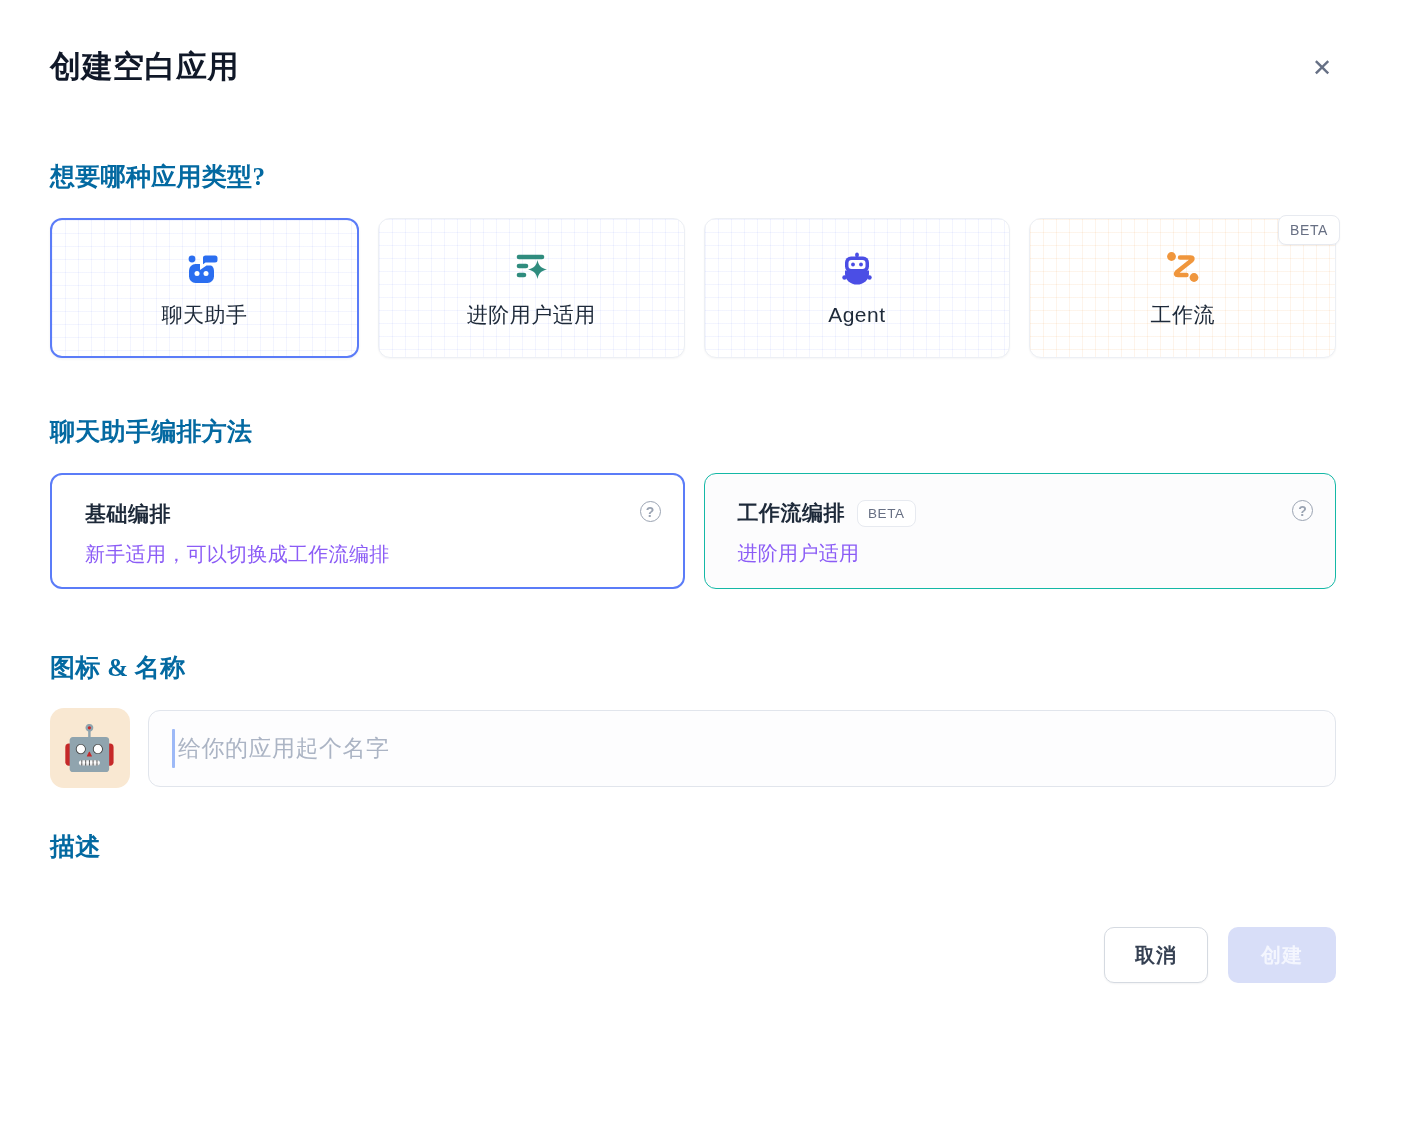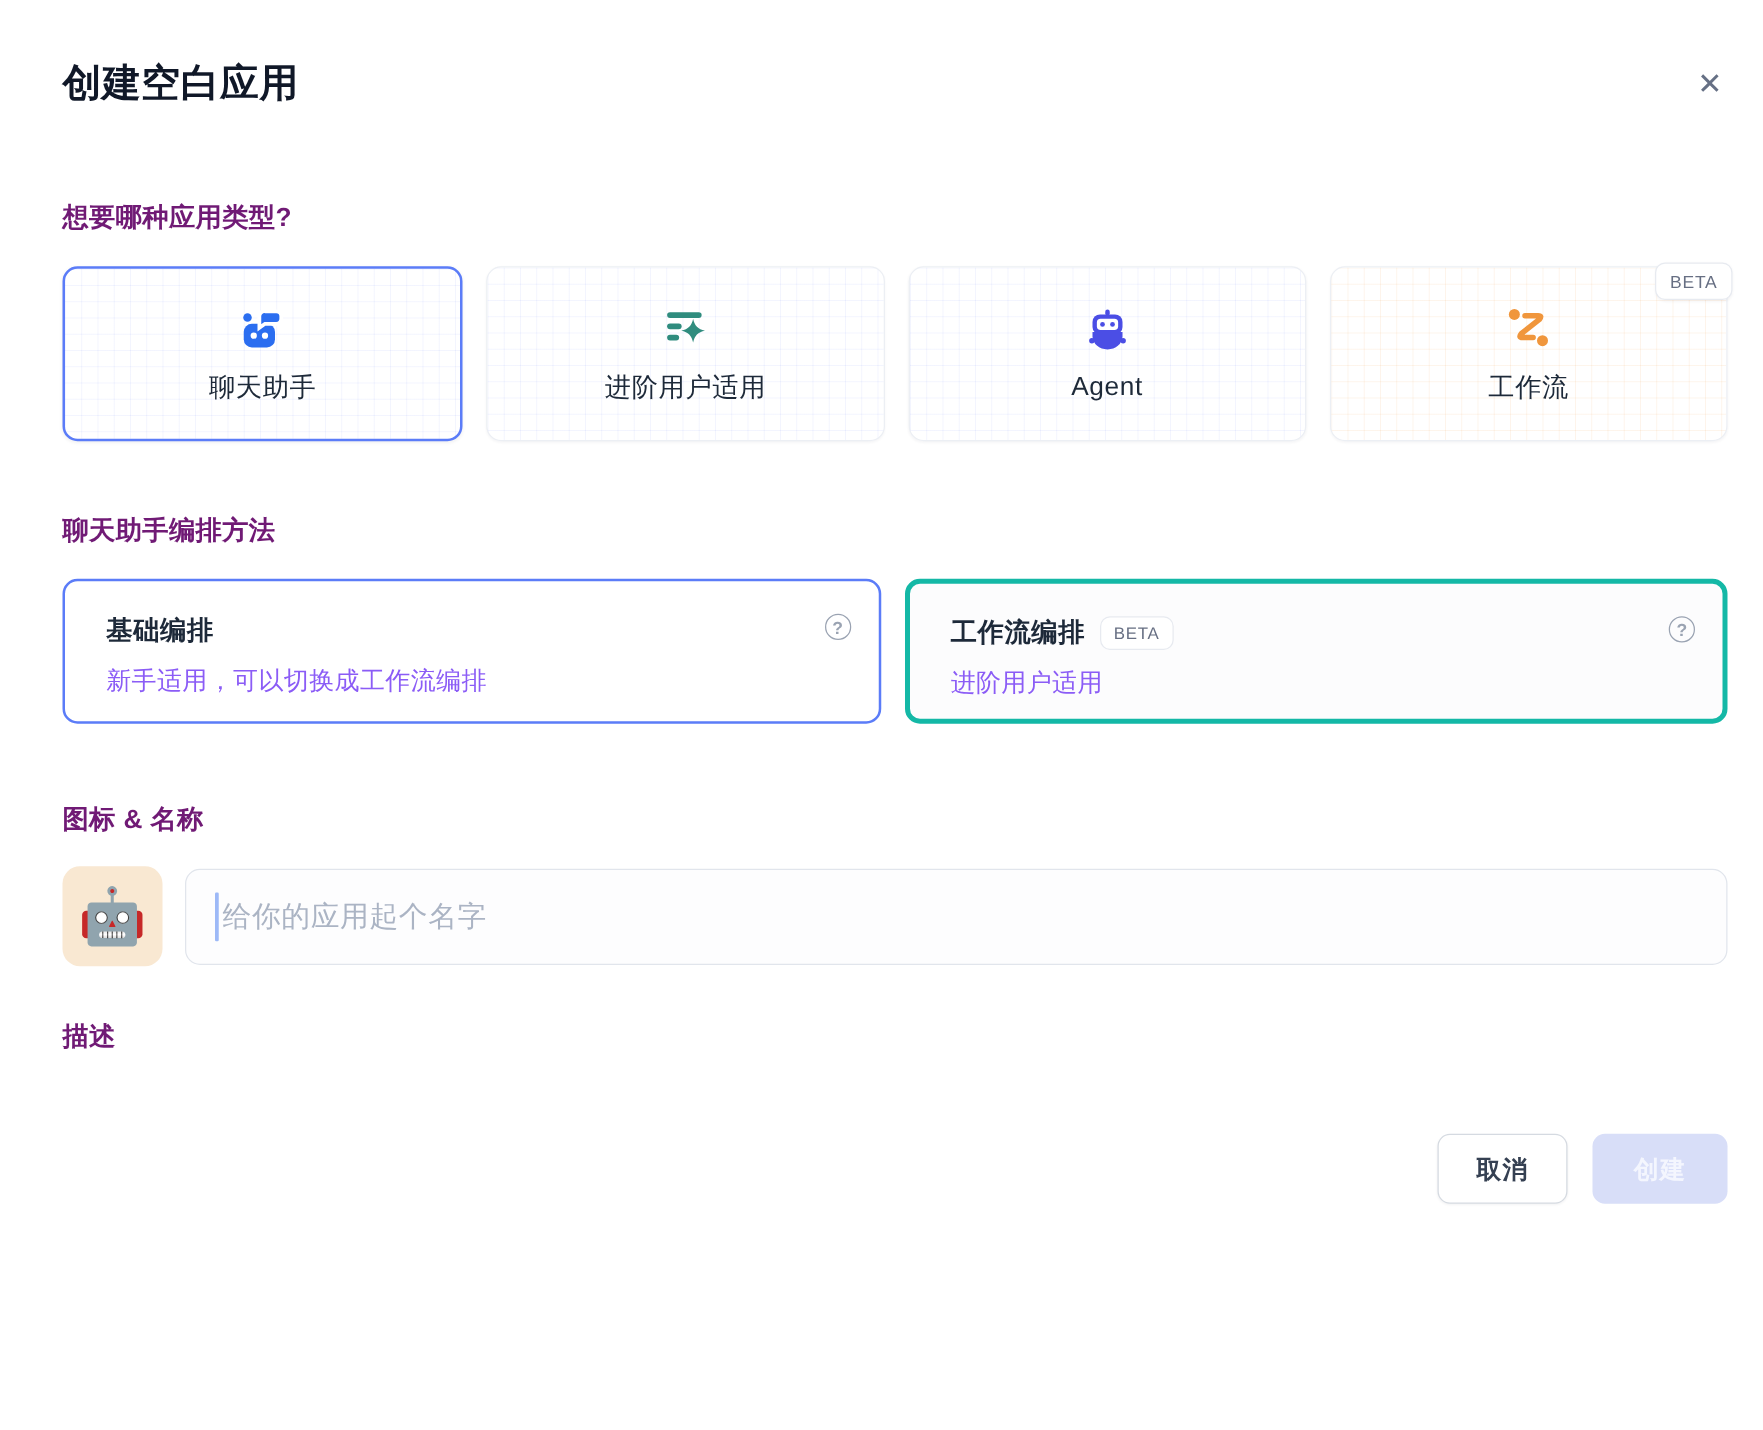--- a/index.html
+++ b/index.html
@@ -1,26 +1,26 @@
 <!DOCTYPE html>
 <html><head>
 <meta charset="utf-8">
 <style>
   * { margin:0; padding:0; box-sizing:border-box; }
   html,body { width:1410px; height:1144px; background:#ffffff; overflow:hidden;
     font-family:"Liberation Sans","DejaVu Sans",sans-serif; color:#101828; }
-  .modal { width:100%; height:100%; padding:46px 28px 0 50px; position:relative; background:#fff; }
+  .modal { width:100%; height:100%; padding:46px 74px 0 50px; position:relative; background:#fff; }
 
   
   .header { display:flex; justify-content:space-between; align-items:flex-start; }
   .title { font-size:31px; font-weight:700; letter-spacing:0.5px; color:#101828; }
   .close-btn { border:none; background:transparent; font-size:24px; color:#667085;
     cursor:pointer; line-height:1; padding:4px; margin-top:6px; }
 
-  .section-label { font-size:21px; font-weight:700; color:#701a75; letter-spacing:0.3px; }
+  .section-label { font-size:25px; font-weight:700; color:#0369a1; letter-spacing:0.3px;font-family:Liberation Serif, serif; }
 
   
   .label-apptype { margin-top:72px; }
   .type-cards { display:flex; gap:19px; margin-top:25px; }
   .type-card { flex:1; height:140px; border-radius:12px; background:#fff;
     border:1px solid #ecEFf4; box-shadow:0 1px 2px rgba(16,24,40,0.04);
     display:flex; flex-direction:column; align-items:center; justify-content:center;
     position:relative; cursor:pointer;
     background-image:linear-gradient(to right, rgba(84,110,245,0.07) 1px, transparent 1px),
                      linear-gradient(to bottom, rgba(84,110,245,0.07) 1px, transparent 1px);
@@ -34,21 +34,21 @@
   .beta-corner { position:absolute; top:-4px; right:-5px; background:#fff; border:1px solid #e7eaf0;
     border-radius:8px; padding:6px 11px; font-size:14px; font-weight:500; color:#676f83;
     letter-spacing:0.6px; box-shadow:0 1px 2px rgba(16,24,40,0.04); }
 
   
   .label-orch { margin-top:57px; }
   .orch-cards { display:flex; gap:19px; margin-top:25px; }
   .orch-card { flex:1; height:116px; border-radius:12px; padding:25px 24px 0 33px;
     position:relative; cursor:pointer; }
   .orch-card.selected { background:#fff; border:2px solid #5b7cf8; }
-  .orch-card.plain { background:#fcfcfd; border:4px solid #14b8a6; }
+  .orch-card.plain { background:#fcfcfd; border:1px solid #14b8a6; }
   .orch-title-row { display:flex; align-items:center; }
   .orch-title { font-size:21px; font-weight:700; color:#1d2939; letter-spacing:0.5px; }
   .beta-inline { margin-left:12px; background:#fff; border:1px solid #e7eaf0; border-radius:8px;
     padding:5px 10px; font-size:13.5px; font-weight:500; color:#676f83; letter-spacing:0.6px; }
   .orch-desc { margin-top:13px; font-size:20px; color:#8b5cf6; letter-spacing:0.3px; }
   .help-icon { position:absolute; top:26px; right:22px; width:21px; height:21px; border-radius:50%;
     border:1.5px solid #9aa3b2; color:#9aa3b2; font-size:14px; font-weight:600;
     display:flex; align-items:center; justify-content:center; cursor:pointer; background:transparent; }
 
   

